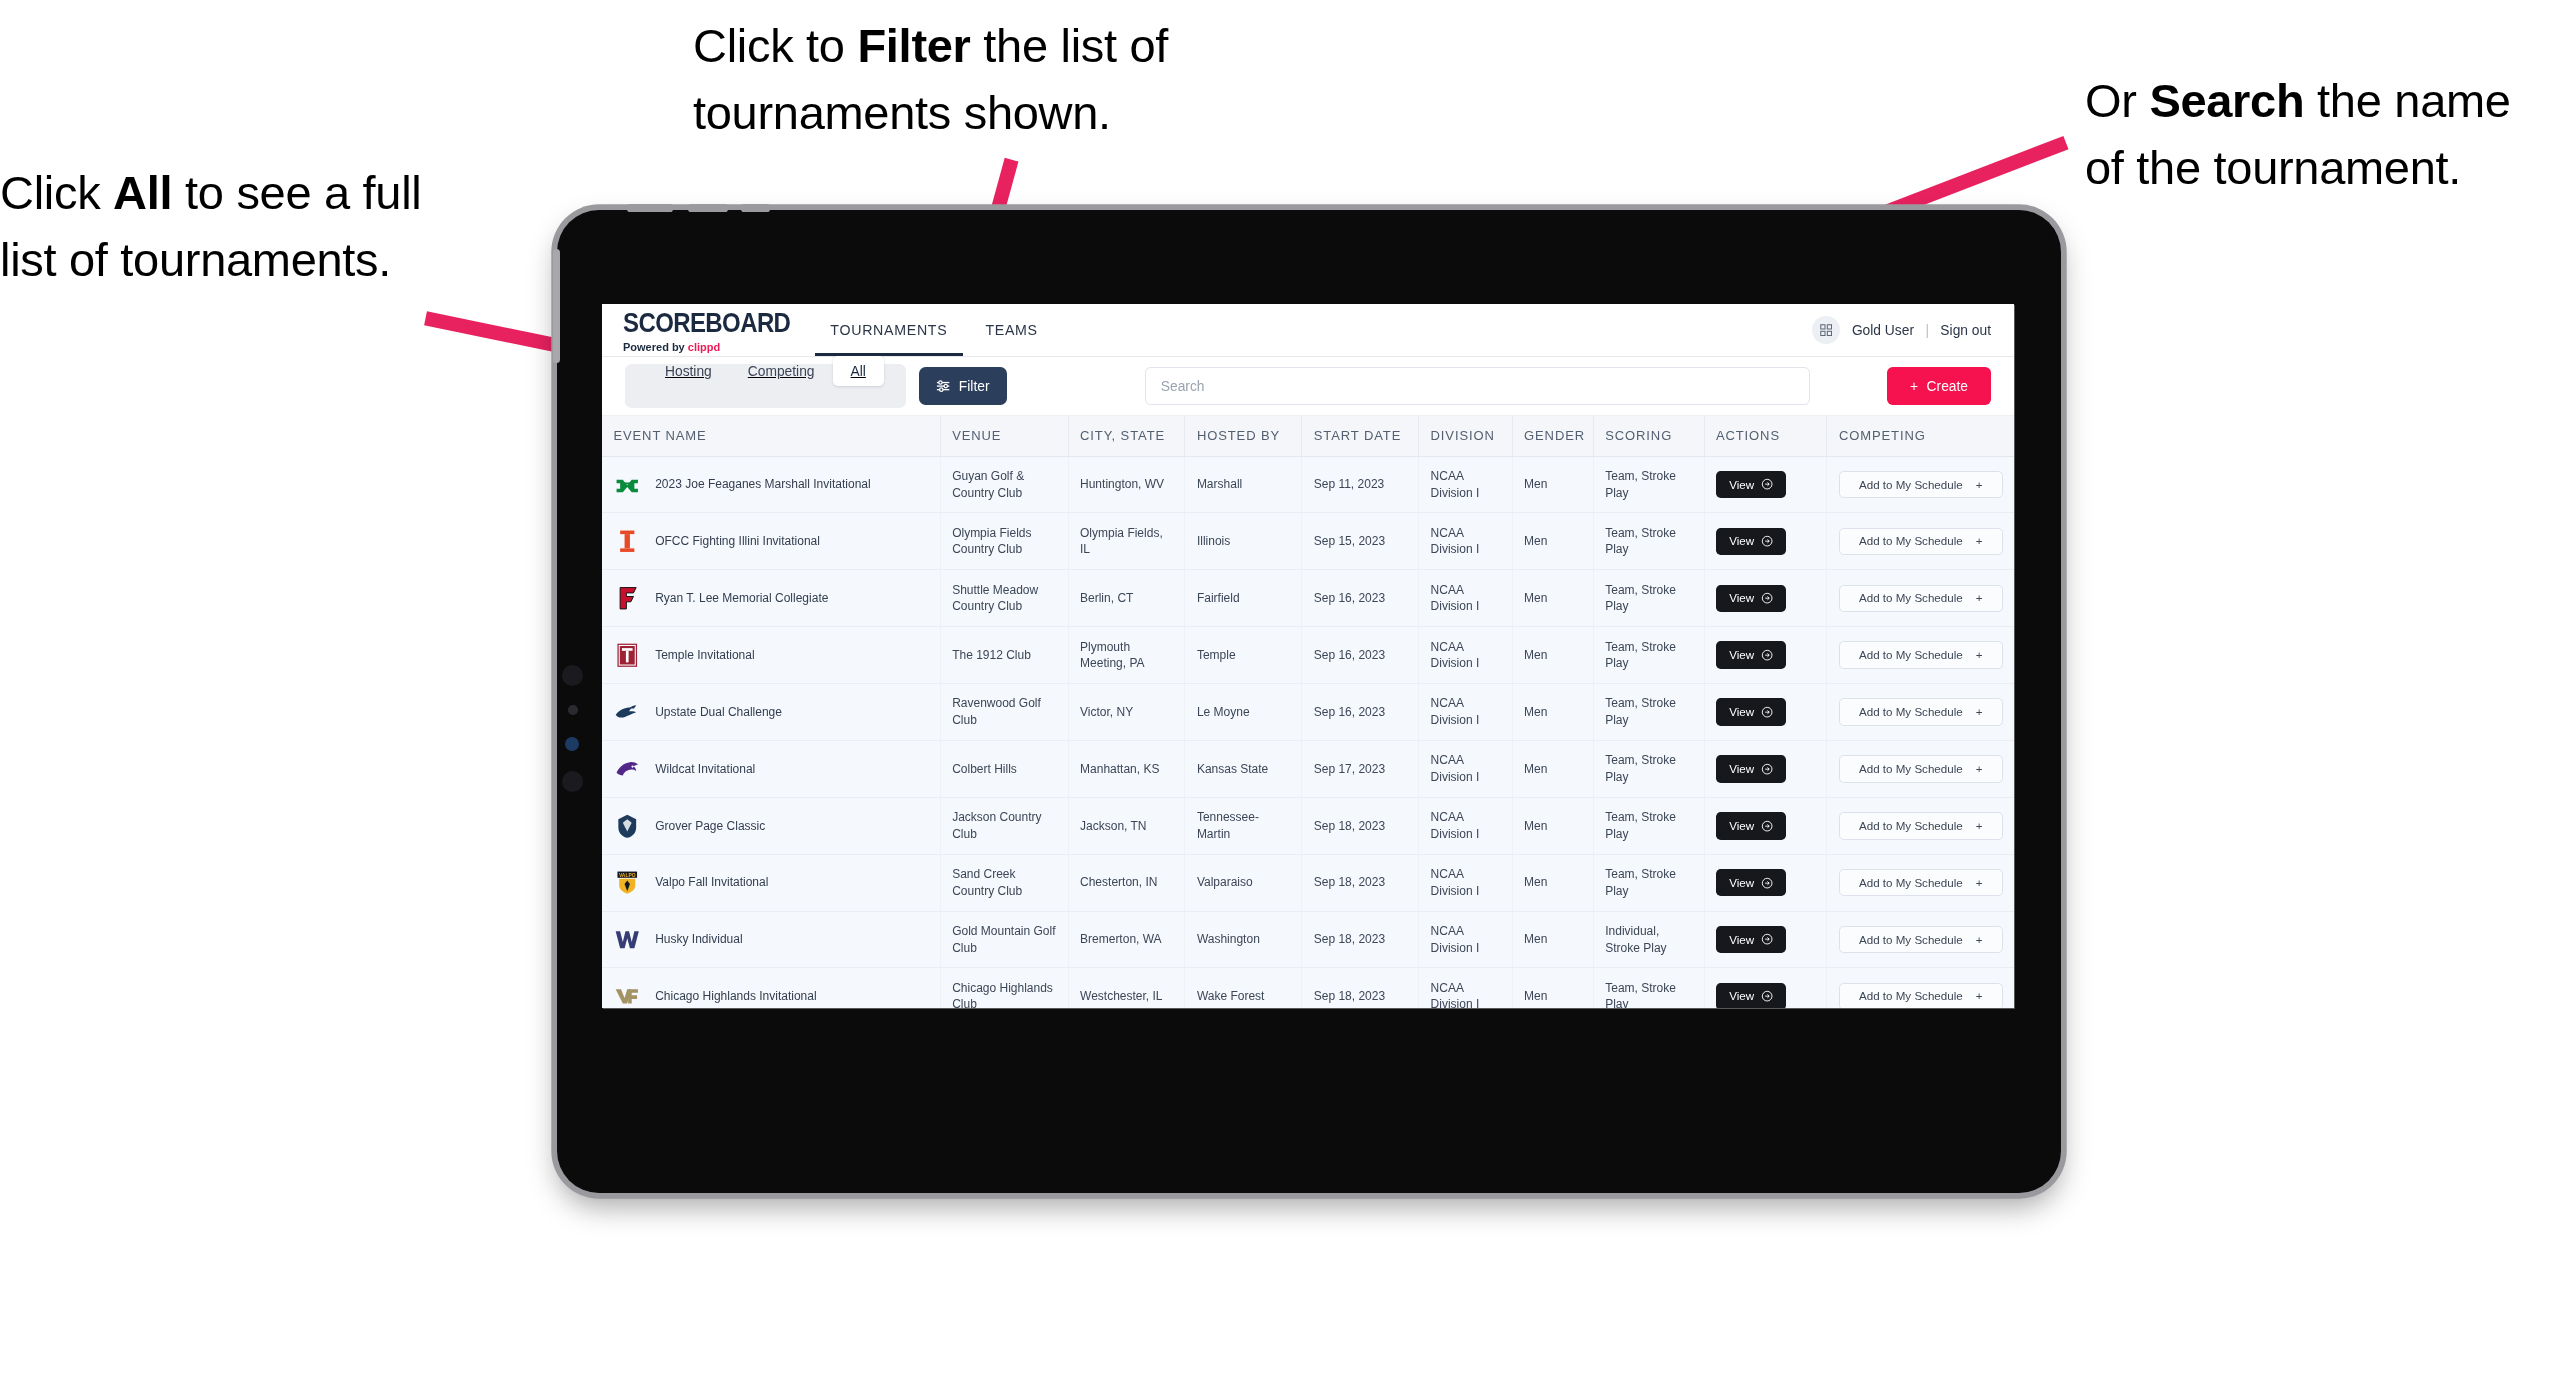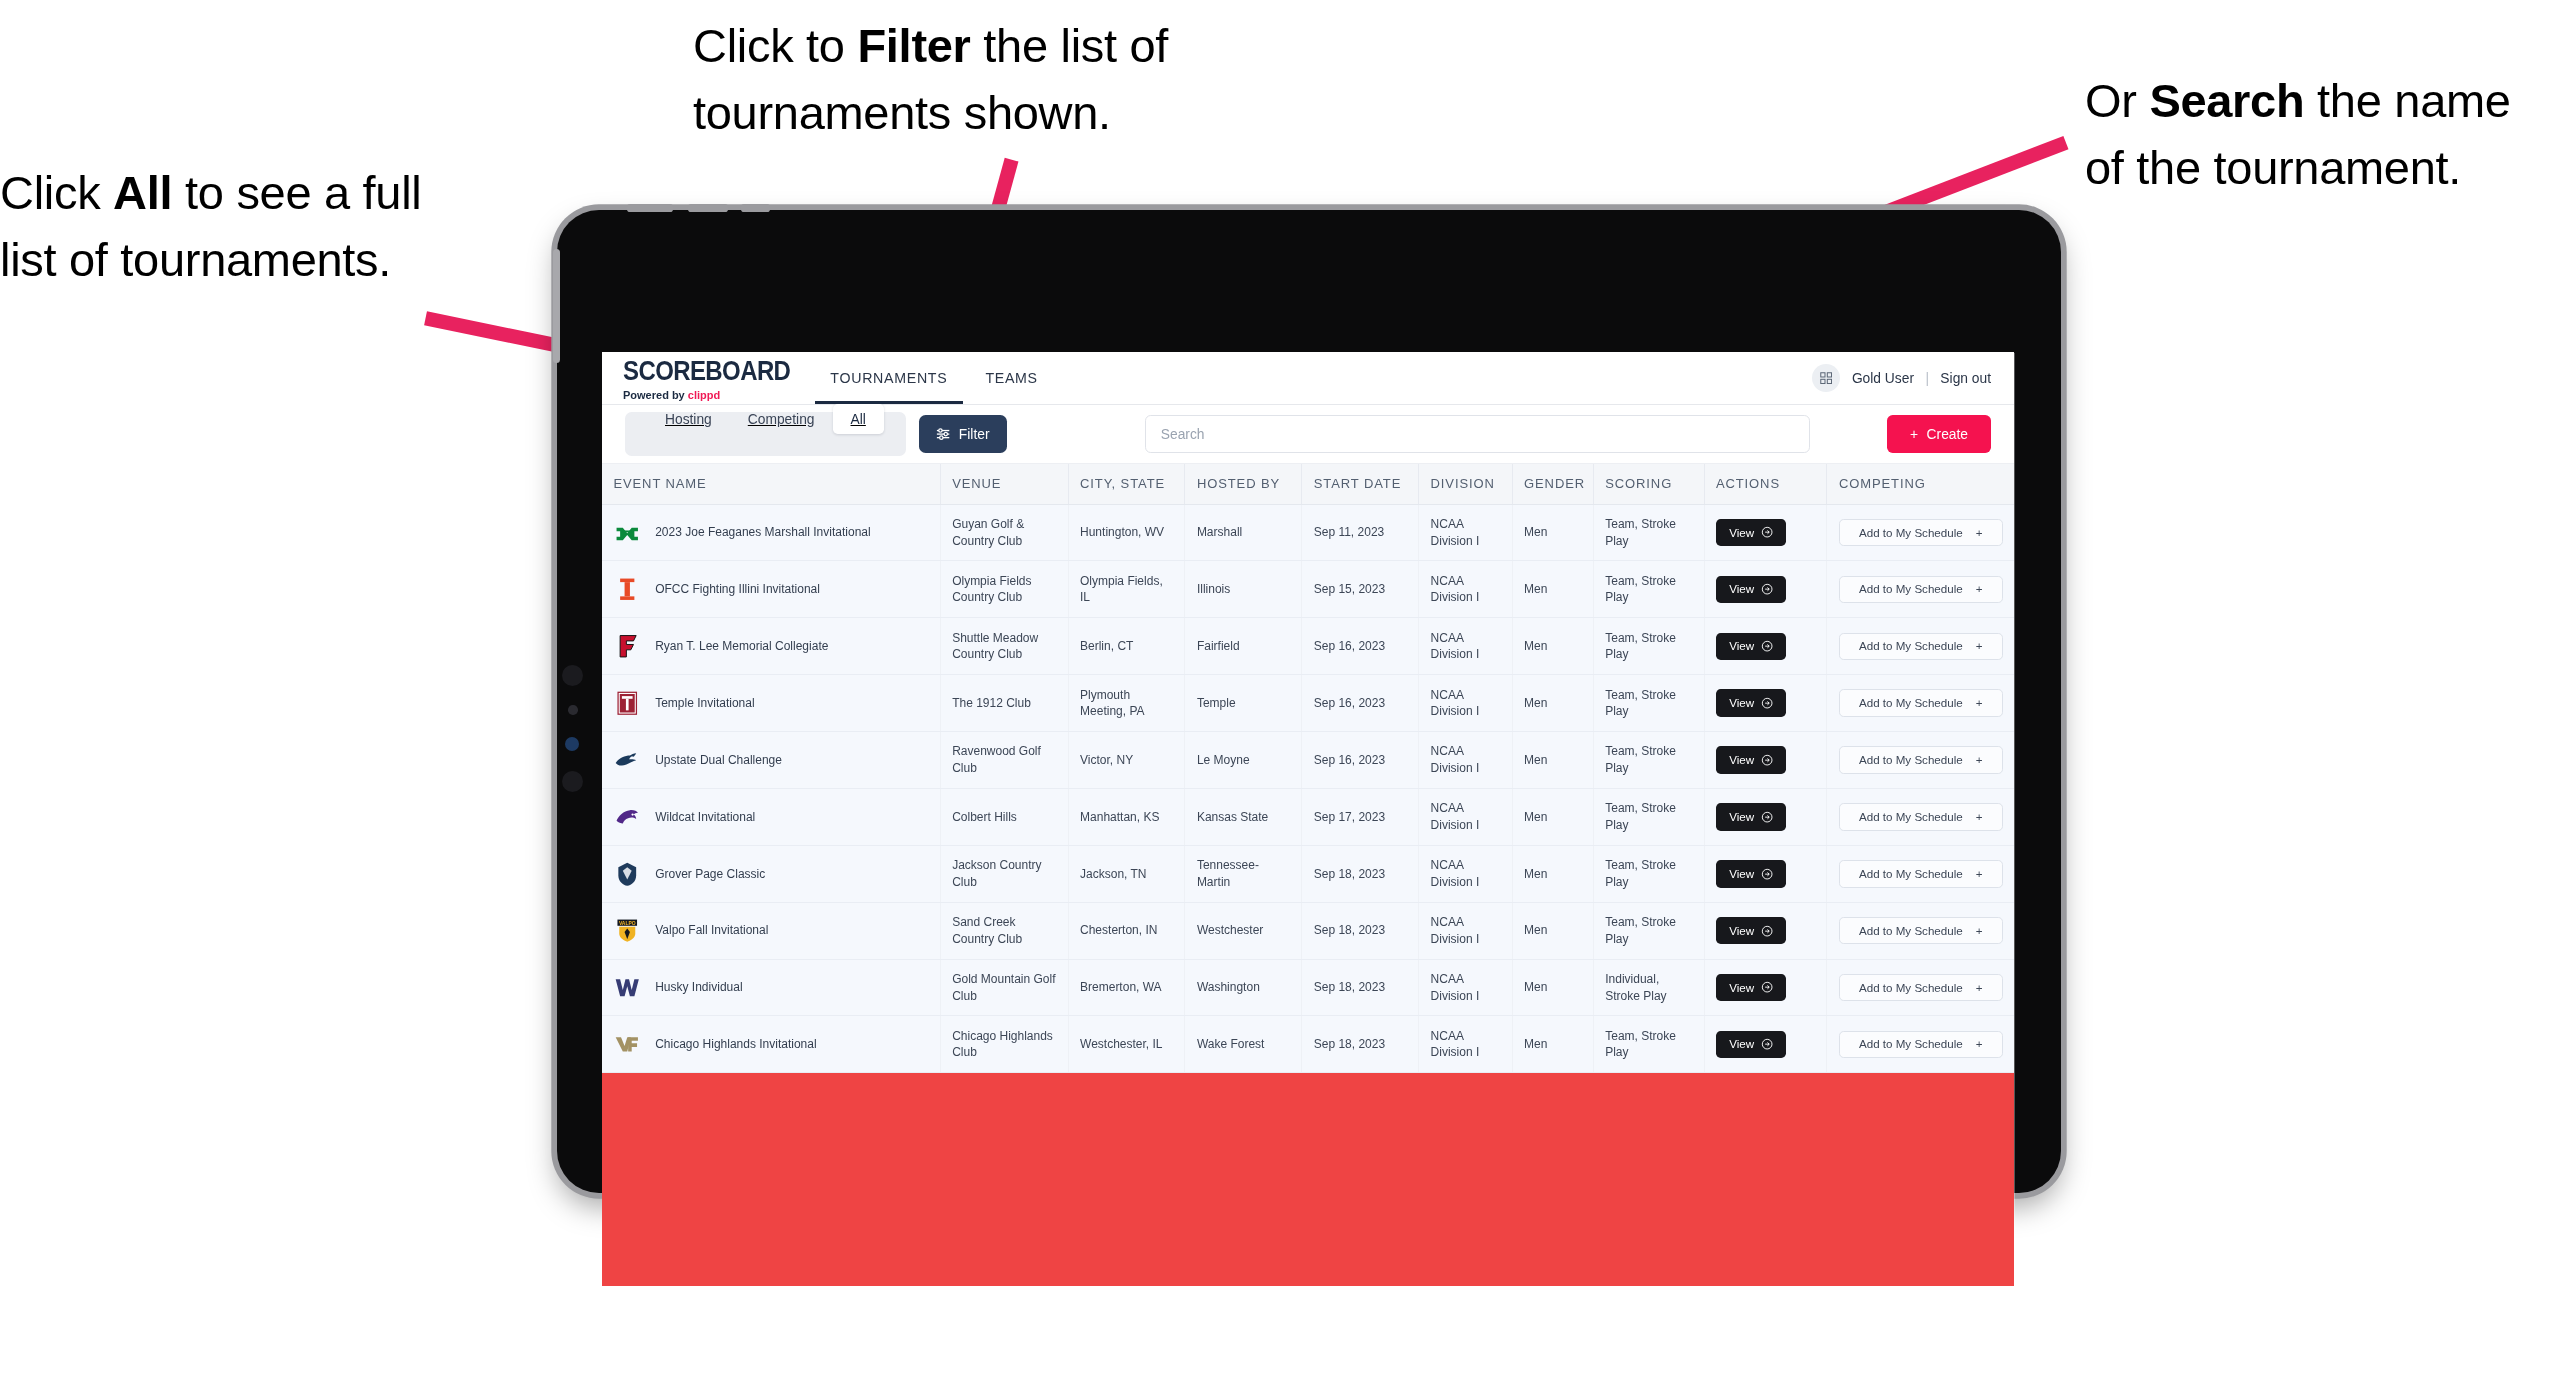--- a/index.html
+++ b/index.html
@@ -43,25 +43,24 @@
   #btn-left-rail { left: 553px; top: 249px; width: 6.6px; height: 114px; background:#a8a8ac; border-radius:3.8px; }
   .lens { position:absolute; border-radius:50%; background:#1b1b1f; }
   #lens1 { left: 562px; top: 665px; width: 21px; height: 21px; }
   #lens2 { left: 568px; top: 705px; width: 9.5px; height: 9.5px; background:#2a2a30; }
   #lens3 { left: 565px; top: 737px; width: 14.2px; height: 14.2px; background:#1d3a63; }
   #lens4 { left: 562px; top: 771px; width: 21px; height: 21px; }
 
   
   #screen {
     position:absolute; left: 602px; top: 304px;
-    width: 1412px; height: 934px;
-    background:#ef4444;
+    width: 1412px; height: 704px;
+    background:#fef9c3;
     overflow:hidden;
     box-shadow: 0.9px 0.9px 0 rgba(255,255,255,.35);
-    margin-top: 48px;
   }
 
   
   .topnav {
     display:flex; align-items:stretch;
     height: 53px; background:#ffffff;
     border-bottom: 0.9px solid #e6e8ec;
   }
   .brand { padding: 7.6px 21px 3.8px 21px; display:flex; flex-direction:column; justify-content:center; }
   .brand-title {
@@ -537,21 +536,21 @@
                     <text x="16" y="9.8" font-size="5.6" fill="#f0b323" text-anchor="middle" font-family="Liberation Sans, sans-serif" font-weight="bold">VALPO</text>
                     <path d="M7 12h18v8c0 5-6 8-9 9-3-1-9-4-9-9z" fill="#f0b323"></path>
                     <path d="M16 14l3 4-3 8-3-8z" fill="#13171f"></path>
                   </svg>
                 </span>
         <span class="evname">Valpo Fall Invitational</span>
       </span>
     </td>
     <td>Sand Creek Country Club</td>
     <td>Chesterton, IN</td>
-    <td>Westchester</td>
+    <td>Valparaiso</td>
     <td>Sep 18, 2023</td>
     <td>NCAA Division I</td>
     <td>Men</td>
     <td>Team, Stroke Play</td>
     <td>
       <span class="view-btn">
         <span>View</span>
         <svg class="ring" width="12.3" height="12.3" viewBox="0 0 16 16">
           <circle cx="8" cy="8" r="6.3" fill="none" stroke="#fff" stroke-width="1.2"></circle>
           <path d="M5.4 8h5.2M8.4 5.8L10.7 8l-2.3 2.2" fill="none" stroke="#fff" stroke-width="1.2"></path>

